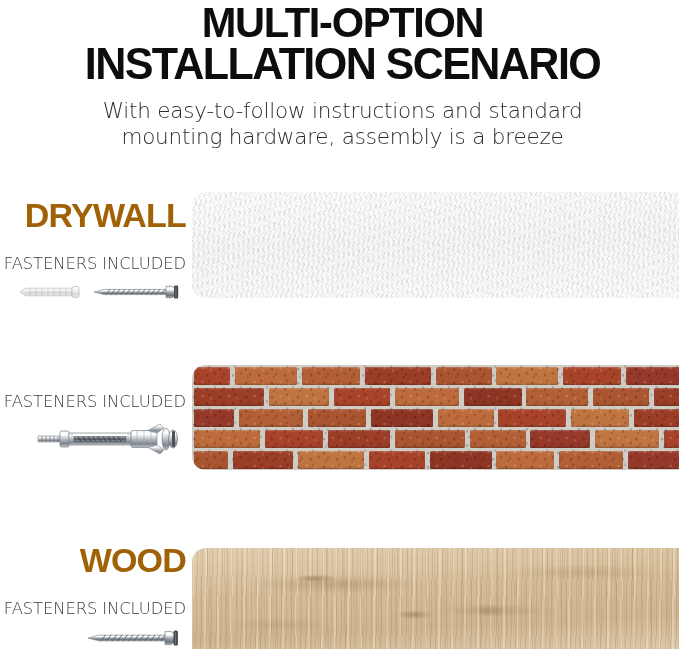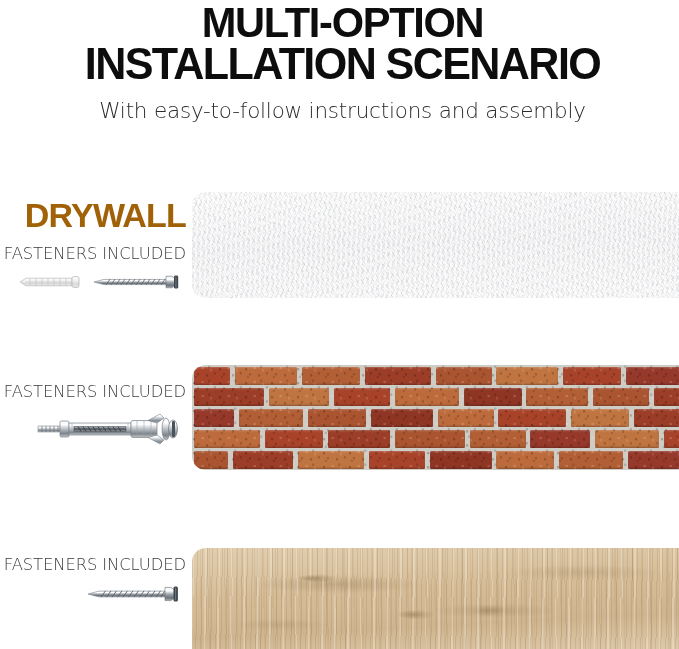--- a/index.html
+++ b/index.html
@@ -73,21 +73,21 @@
     white-space: nowrap;
   }
   .mat-sub {
     font-family: "DejaVu Sans", sans-serif;
     font-weight: 300;
     font-size: 16.4px;
     letter-spacing: -0.1px;
     line-height: 1;
     color: #3a3a3a;
     white-space: nowrap;
-    margin-top: 14px;
+    margin-top: 24px;
   }
   .fastener-row {
     margin-top: 12px;
     display: flex;
     justify-content: flex-end;
     align-items: center;
     gap: 8px;
     padding-right: 2px;
   }
 
@@ -207,21 +207,22 @@
 </style>
 </head>
 <body>
 
 <div class="header">
   <h1 class="title">
     <span class="title-line1">MULTI-OPTION</span>
     <span class="title-line2">INSTALLATION SCENARIO</span>
   </h1>
   <p class="subtitle">
-    <span>With easy-to-follow instructions and assembly</span>
+    <span>With easy-to-follow instructions and standard</span>
+    <span>mounting hardware, assembly is a breeze</span>
   </p>
 </div>
 
 <div class="row" style="top:192px;">
 
   <div class="label-col" style="top:6px;">
     <div class="mat-name">DRYWALL</div>
     <div class="mat-sub">FASTENERS INCLUDED</div>
 
     <div class="fastener-row">
@@ -377,20 +378,21 @@
         <span class="brick b6" style="width:34px"></span><span class="brick b3" style="width:60px"></span><span class="brick b7" style="width:66px"></span><span class="brick b1" style="width:56px"></span><span class="brick b8" style="width:62px"></span><span class="brick b4" style="width:58px"></span><span class="brick b2" style="width:64px"></span><span class="brick b5" style="width:60px"></span>
       </div>
     </div>
     <div class="brick-tex"></div>
   </div>
 </div>
 
 <div class="row" style="top:548px;">
 
   <div class="label-col" style="top:-5px;">
+    <div class="mat-name">WOOD</div>
     <div class="mat-sub">FASTENERS INCLUDED</div>
 
     <div class="fastener-row">
 
       <span>
         <svg class="fastener-svg" width="98" height="18" viewBox="0 0 98 18">
           <defs>
             <linearGradient id="woodScrewG" x1="0" y1="0" x2="0" y2="1">
               <stop offset="0" stop-color="#eef1f4"></stop>
               <stop offset="0.26" stop-color="#ffffff"></stop>

